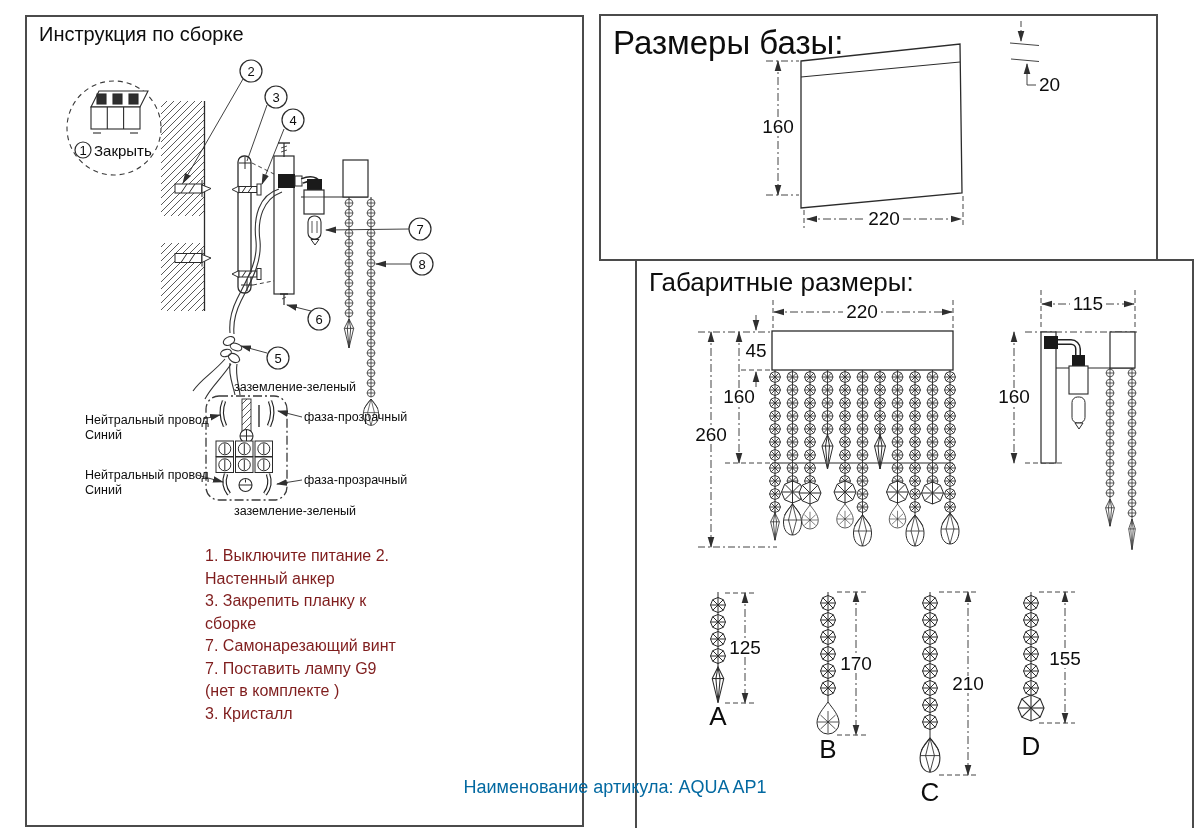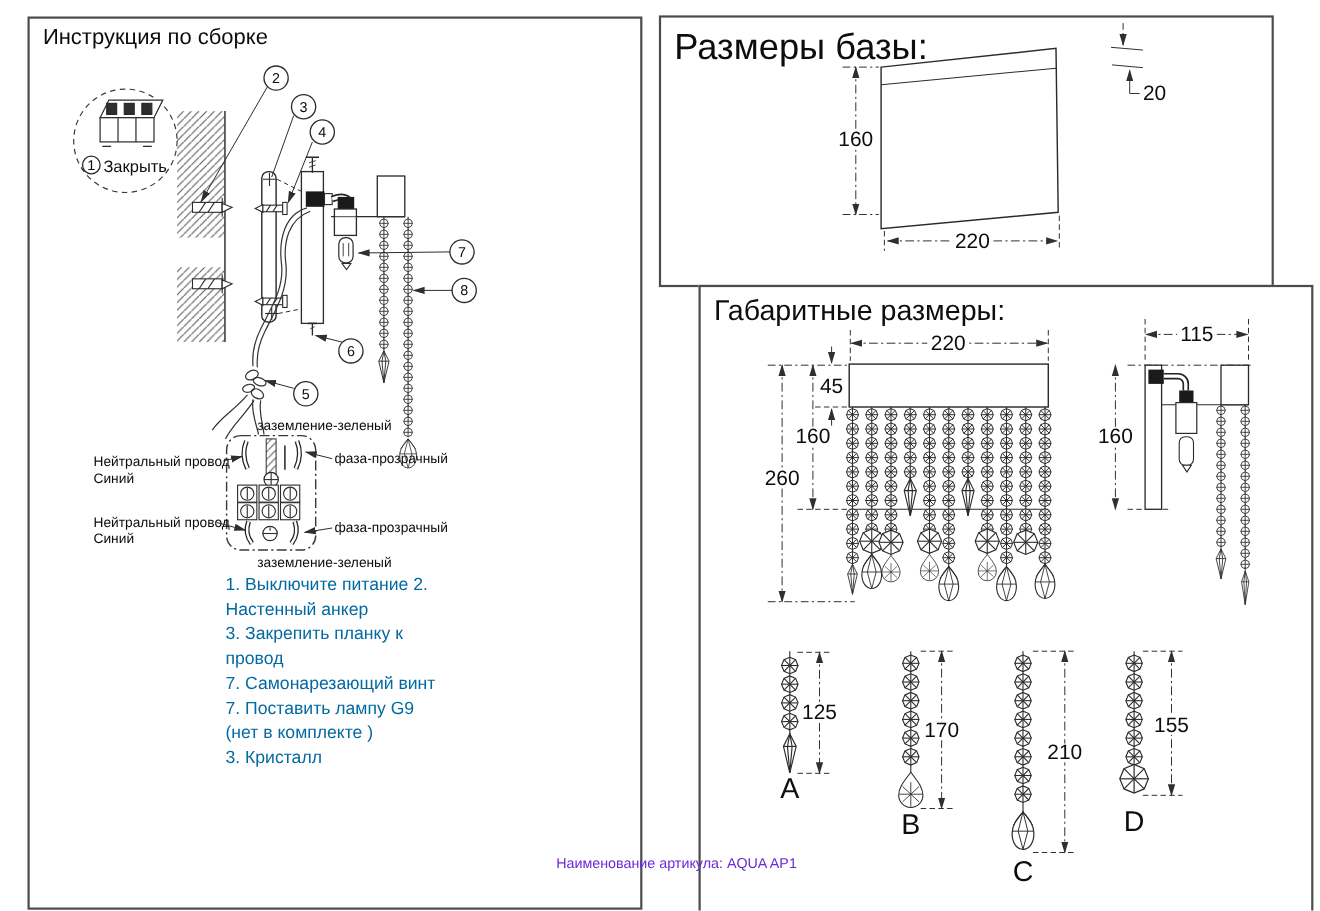--- a/index.html
+++ b/index.html
@@ -6,23 +6,23 @@
   #page{position:relative;width:1200px;height:828px;background:#fff;font-family:"Liberation Sans",sans-serif;color:#111;overflow:hidden;}
   .panel{position:absolute;border:2px solid #4b4b4b;box-sizing:border-box;background:#fff;}
   #panel-left{left:25px;top:15px;width:559px;height:812px;}
   #panel-base{left:599px;top:14px;width:559px;height:247px;}
   #panel-overall{left:635px;top:259px;width:559px;height:706px;}
   .ptitle{position:absolute;white-space:nowrap;color:#0d0d0d;}
   #title-left{left:12px;top:6px;font-size:20px;}
   #title-base{left:12px;top:8px;font-size:33px;}
   #title-overall{left:12px;top:6px;font-size:26px;}
   .drawing{position:absolute;left:0;top:0;}
-  #steps{position:absolute;left:178px;top:504px;width:280px;font-size:16px;line-height:22.5px;color:#0369a1;}
+  #steps{position:absolute;left:178px;top:528px;width:280px;font-size:16px;line-height:22.5px;color:#7f1d1d;}
   #steps .gap{margin-top:9px;}
-  #article{position:absolute;left:360px;top:777px;width:510px;text-align:center;font-size:13px;z-index:5;color:#6d28d9;}
+  #article{position:absolute;left:360px;top:777px;width:510px;text-align:center;font-size:18px;z-index:5;color:#0369a1;}
   svg text{font-family:"Liberation Sans",sans-serif;fill:#0d0d0d;}
   .dim{font-size:19px;}
   .wlabel{font-size:12.5px;}
   .cnum{font-size:13px;}
   .strandlabel{font-size:26px;}
 </style>
 </head>
 <body>
 
 <div id="page">
@@ -355,21 +355,21 @@
         <line x1="170" y1="458" x2="196" y2="465" marker-end="url(#arr)"></line>
         <line x1="275" y1="463" x2="250" y2="467" marker-end="url(#arr)"></line>
       </g>
     </g>
   </svg>
 
   <div id="steps">
     <div>1. Выключите питание 2.</div>
     <div>Настенный анкер</div>
     <div>3. Закрепить планку к</div>
-    <div>провод</div>
+    <div>сборке</div>
     <div>7. Самонарезающий винт</div>
     <div>7. Поставить лампу G9</div>
     <div>(нет в комплекте )</div>
     <div>3. Кристалл</div>
   </div>
 </div>
 
 <div class="panel" id="panel-base">
   <div class="ptitle" id="title-base">Размеры базы:</div>
   <svg class="drawing" width="555" height="243" viewBox="0 0 555 243">

